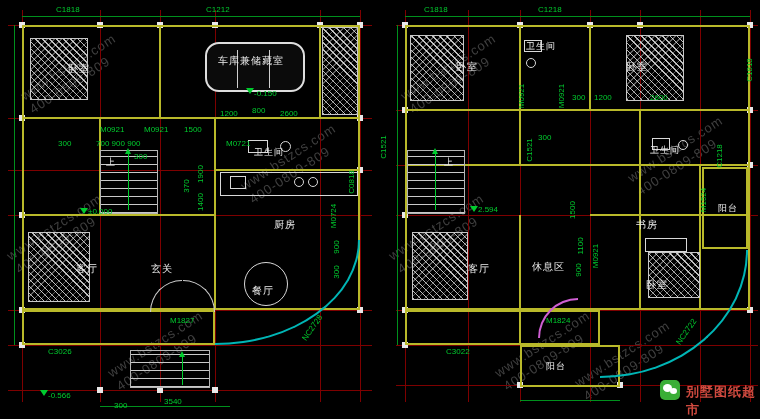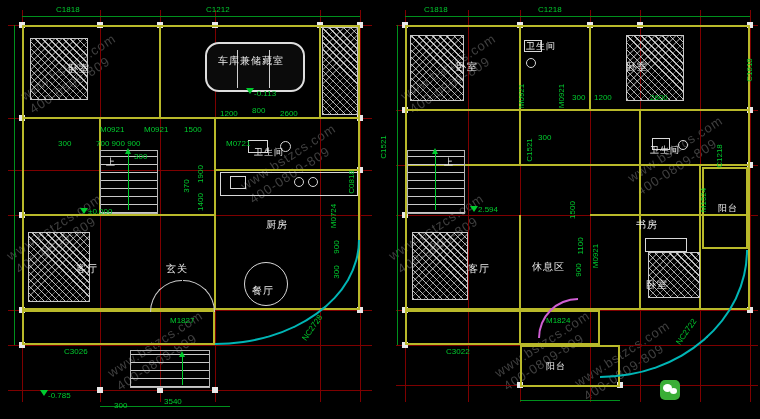--- a/index.html
+++ b/index.html
@@ -189,43 +189,43 @@
 
   <div class="tri" style="left:80px;top:208px"></div>
   <div class="tri" style="left:246px;top:88px"></div>
   <div class="tri" style="left:40px;top:390px"></div>
   <div class="tri" style="left:470px;top:206px"></div>
 
   <span class="dim" style="left:56px;top:6px">C1818</span>
   <span class="dim" style="left:206px;top:6px">C1212</span>
   <span class="room" style="left:68px;top:64px">卧室</span>
   <span class="room" style="left:218px;top:56px">车库兼储藏室</span>
-  <span class="dim" style="left:254px;top:90px">-0.113</span>
+  <span class="dim" style="left:254px;top:90px">-0.150</span>
   <span class="dim" style="left:220px;top:110px">1200</span>
   <span class="dim" style="left:252px;top:107px">800</span>
   <span class="dim" style="left:280px;top:110px">2600</span>
   <span class="dim" style="left:100px;top:126px">M0921</span>
   <span class="dim" style="left:144px;top:126px">M0921</span>
   <span class="dim" style="left:184px;top:126px">1500</span>
   <span class="dim" style="left:96px;top:140px">700 900 900</span>
   <span class="dim" style="left:134px;top:153px">300</span>
   <span class="dim" style="left:58px;top:140px">300</span>
   <span class="dim" style="left:226px;top:140px">M0721</span>
   <span class="room sm" style="left:254px;top:148px">卫生间</span>
   <span class="dim v" style="left:180px;top:182px">370</span>
   <span class="dim v" style="left:192px;top:170px">1900</span>
   <span class="dim v" style="left:192px;top:198px">1400</span>
-  <span class="room" style="left:266px;top:220px">厨房</span>
+  <span class="room" style="left:274px;top:220px">厨房</span>
   <span class="dim" style="left:88px;top:208px">±0.000</span>
   <span class="room" style="left:76px;top:264px">客厅</span>
-  <span class="room" style="left:166px;top:264px">玄关</span>
+  <span class="room" style="left:151px;top:264px">玄关</span>
   <span class="room" style="left:252px;top:286px">餐厅</span>
   <span class="dim" style="left:170px;top:317px">M1827</span>
-  <span class="dim" style="left:64px;top:348px">C3026</span>
-  <span class="dim" style="left:48px;top:392px">-0.785</span>
+  <span class="dim" style="left:48px;top:348px">C3026</span>
+  <span class="dim" style="left:48px;top:392px">-0.566</span>
   <span class="dim" style="left:164px;top:398px">3540</span>
   <span class="dim" style="left:114px;top:402px">300</span>
   <span class="dim diag" style="left:298px;top:324px">NC2728</span>
   <span class="dim v" style="left:330px;top:243px">900</span>
   <span class="dim v" style="left:330px;top:268px">300</span>
   <span class="dim v" style="left:322px;top:212px">M0724</span>
   <span class="dim v" style="left:340px;top:178px">C0818</span>
   <span class="dim v" style="left:372px;top:143px">C1521</span>
   <span class="room sm" style="left:106px;top:158px">上</span>
 
@@ -258,14 +258,15 @@
   <span class="dim" style="left:546px;top:317px">M1824</span>
   <span class="dim" style="left:446px;top:348px">C3022</span>
   <span class="room sm" style="left:546px;top:362px">阳台</span>
   <span class="dim diag" style="left:672px;top:328px">NC2722</span>
   <span class="room sm" style="left:444px;top:158px">上</span>
 
   <div class="wx" style="left:660px;top:380px">
     <div class="b1"></div>
     <div class="b2"></div>
   </div>
+  <span class="brand" style="left:686px;top:383px">别墅图纸超市</span>
 
 </div>
 
 </body></html>

